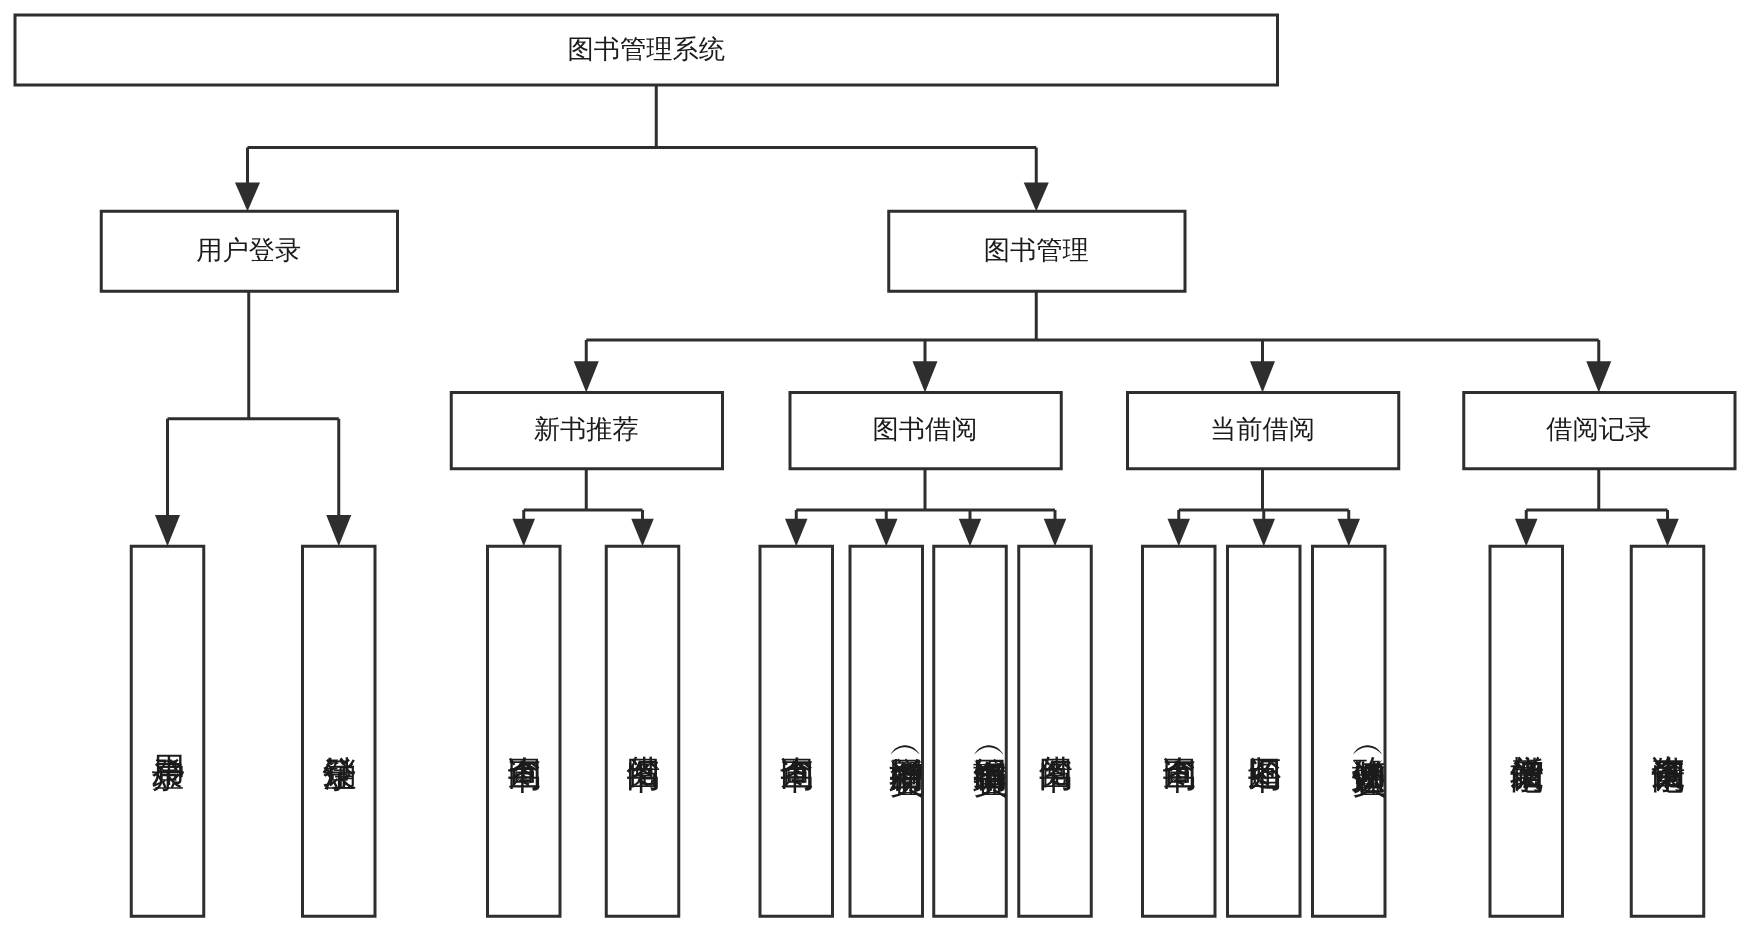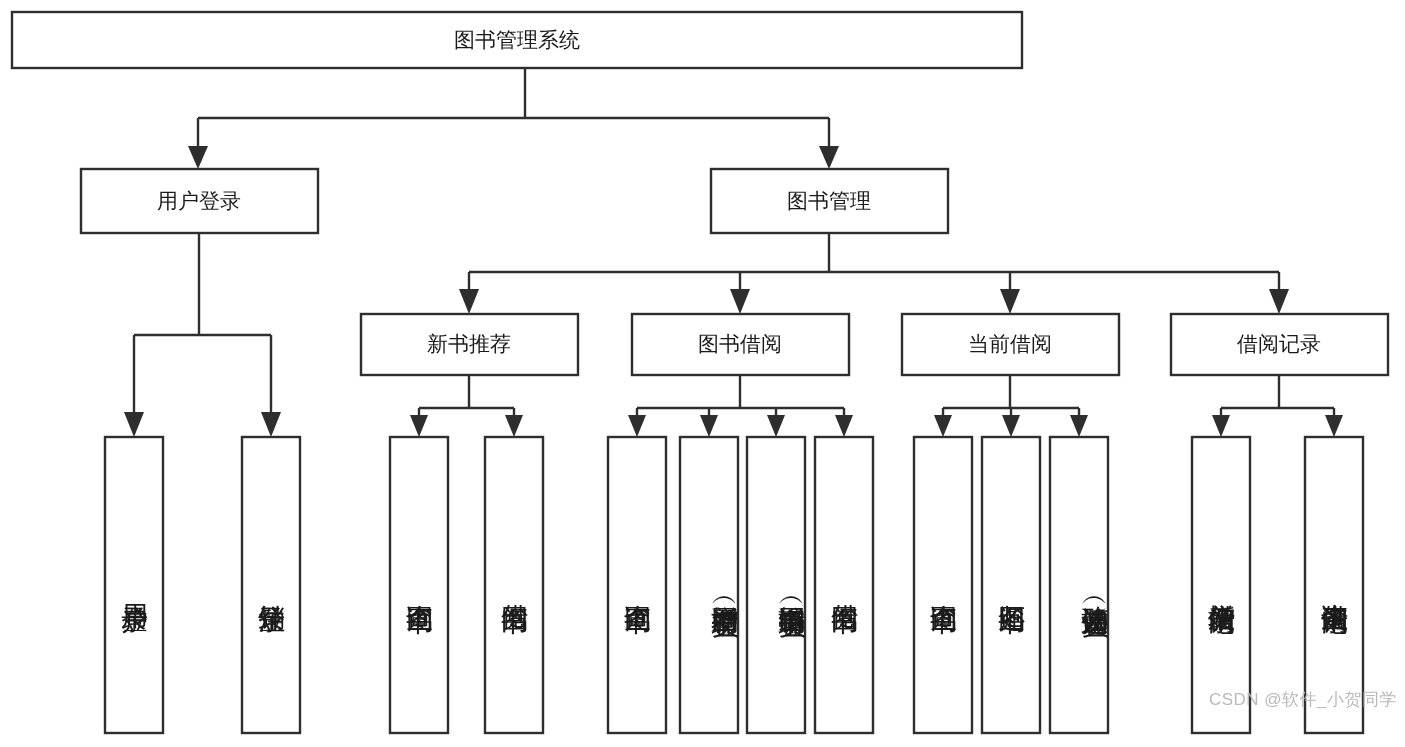--- a/index.html
+++ b/index.html
@@ -213,15 +213,14 @@
   <div class="node-label-v" style="left:608px; top:437px; width:58px; height:296px;">查询图书</div>
   <div class="node-label-v" style="left:680px; top:437px; width:58px; height:296px; align-items:flex-start; padding-top:6px; box-sizing:border-box;">新增图书（管理员）</div>
   <div class="node-label-v" style="left:747px; top:437px; width:58px; height:296px; align-items:flex-start; padding-top:6px; box-sizing:border-box;">编辑图书（管理员）</div>
   <div class="node-label-v" style="left:815px; top:437px; width:58px; height:296px;">借阅图书</div>
   <div class="node-label-v" style="left:914px; top:437px; width:58px; height:296px;">查询图书</div>
   <div class="node-label-v" style="left:982px; top:437px; width:58px; height:296px;">归还图书</div>
   <div class="node-label-v" style="left:1050px; top:437px; width:58px; height:296px; align-items:flex-start; padding-top:6px; box-sizing:border-box;">确认归还（管理员）</div>
   <div class="node-label-v" style="left:1192px; top:437px; width:58px; height:296px;">新增借阅记录</div>
   <div class="node-label-v" style="left:1305px; top:437px; width:58px; height:296px;">查询借阅记录</div>
 
-  <div class="watermark">CSDN @软件_小贺同学</div>
 
 </div>
 
 </body></html>

